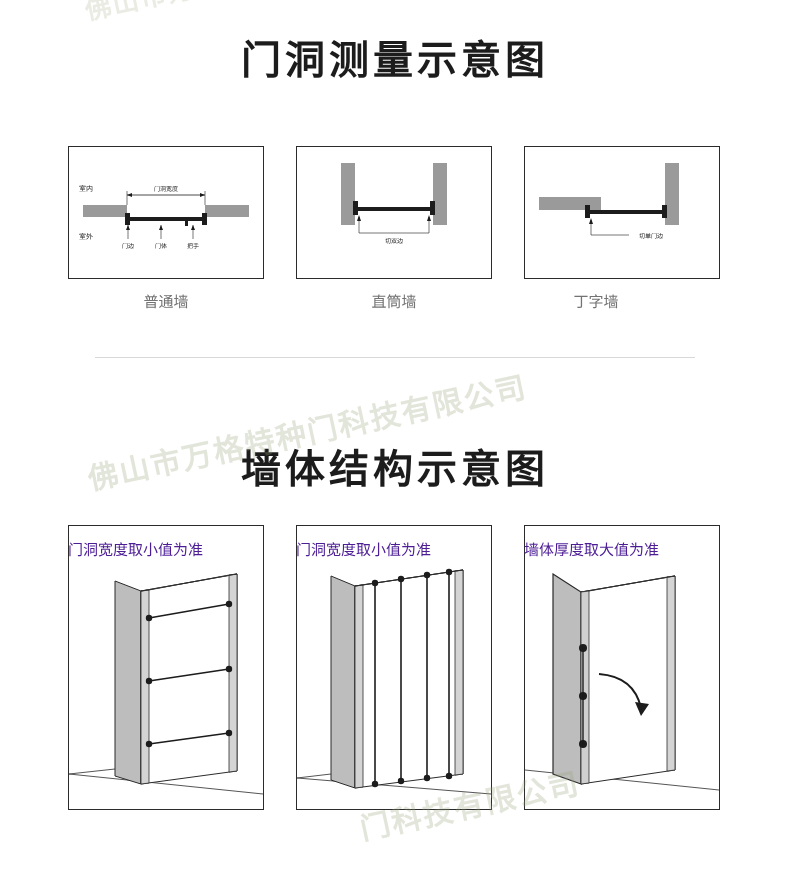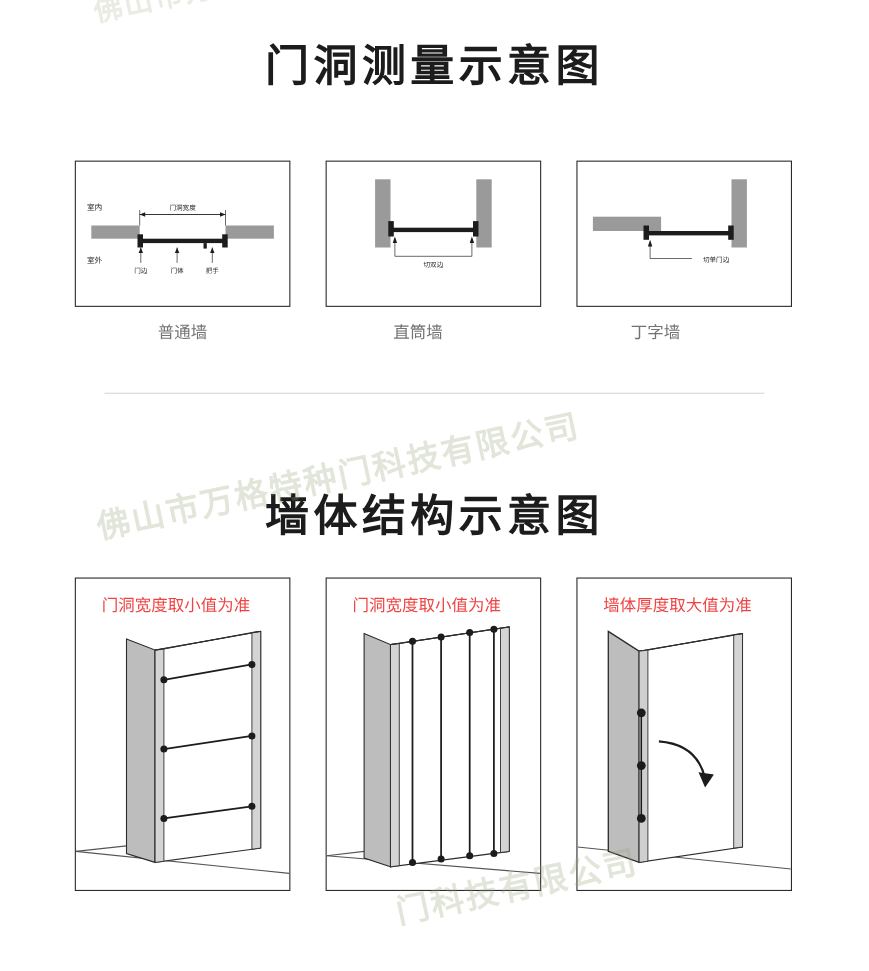--- a/index.html
+++ b/index.html
@@ -80,35 +80,34 @@
     font-size: 15px;
     color: #737373;
     font-family: "Liberation Sans", sans-serif;
   }
 
   
   #panel-w1 { left: 68px;  top: 146px; width: 196px; height: 133px; }
   #panel-w2 { left: 296px; top: 146px; width: 196px; height: 133px; }
   #panel-w3 { left: 524px; top: 146px; width: 196px; height: 133px; }
   #cap-w1 { left: 66px;  top: 290px; }
-  #cap-w2 { left: 280px; top: 290px; }
+  #cap-w2 { left: 294px; top: 290px; }
   #cap-w3 { left: 496px; top: 290px; }
 
   
   #panel-m1 { left: 68px;  top: 525px; width: 196px; height: 285px; }
   #panel-m2 { left: 296px; top: 525px; width: 196px; height: 285px; }
   #panel-m3 { left: 524px; top: 525px; width: 196px; height: 285px; }
 
   .panel-heading {
     position: absolute;
     width: 184px;
-    text-align: center;
     top: 538px;
     font-size: 15px;
-    color: #ef4444;
+    color: #4c1d95;
     font-family: "Liberation Sans", sans-serif;
     z-index: 3;
   }
   #head-m1 { left: 68px; }
   #head-m2 { left: 296px; }
   #head-m3 { left: 524px; font-family: Liberation Mono, monospace; }
 
   .svg-label {
     font-size: 7px;
     fill: #1c1c1c;

